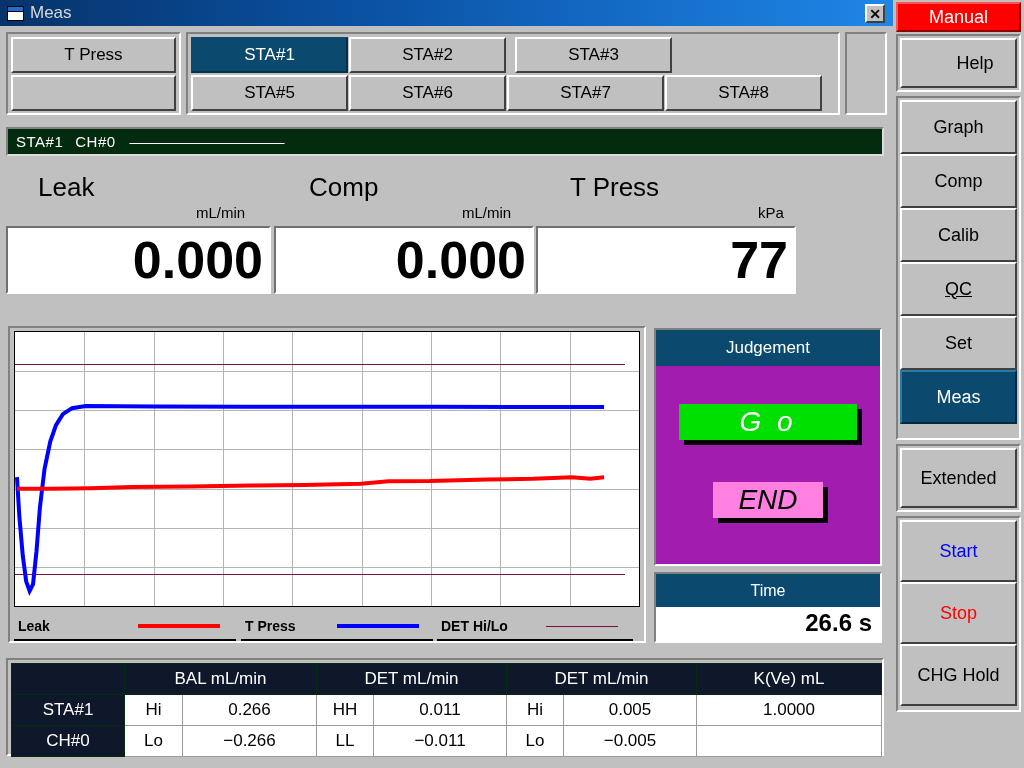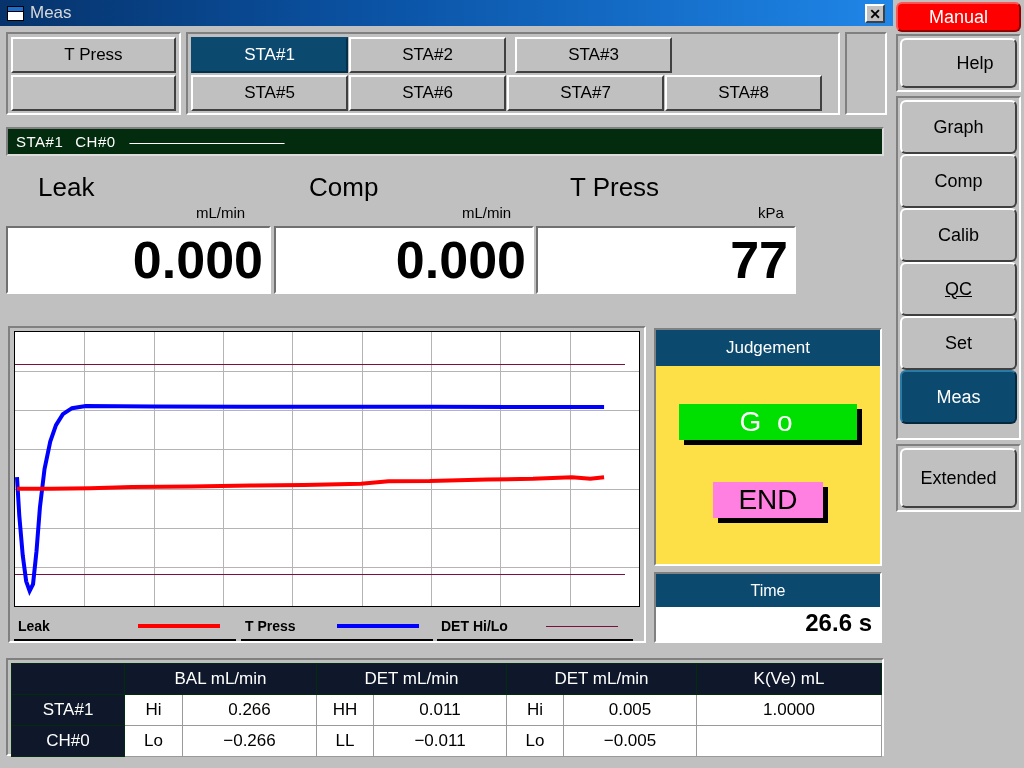--- a/index.html
+++ b/index.html
@@ -124,30 +124,31 @@
   .lg{display:flex;align-items:center;position:relative;}
   .lg .lgtxt{font-size:14px;color:#000;font-weight:bold;white-space:nowrap;}
   .lg .lgline{height:4px;display:inline-block;}
   .lg-underline{position:absolute;left:0;bottom:-7px;height:2px;background:#000;}
 
   
   .judge{
     position:absolute;left:654px;top:328px;width:228px;height:238px;
     border-top:2px solid #808080;border-left:2px solid #808080;
     border-right:2px solid #ffffff;border-bottom:2px solid #ffffff;
-    background:#fde047;box-sizing:border-box;
+    background:#a21caf;box-sizing:border-box;
   }
   .judge-hd{
     height:36px;background:#0b4a6e;color:#fff;font-size:17px;
     display:flex;align-items:center;justify-content:center;
   }
   .badge{
     position:relative;margin:0 auto;
     display:flex;align-items:center;justify-content:center;
     box-shadow:5px 5px 0 #000;
+    font-style:italic;
   }
   .badge-go{
     width:178px;height:36px;background:#00e000;color:#ffffff;
     font-size:28px;margin-top:38px;letter-spacing:4px;
   }
   .badge-end{
     width:110px;height:36px;background:#ff80e0;color:#000000;
     font-size:28px;margin-top:42px;
   }
   .timebox{
@@ -184,21 +185,21 @@
   .sidebar{
     position:absolute;left:893px;top:0;width:131px;height:768px;
     background:#c0c0c0;
   }
   .sb-grp{position:absolute;left:3px;width:125px;box-sizing:border-box;}
   .sbtn{
     display:flex;align-items:center;justify-content:center;
     font-size:18px;color:#000;background:#c0c0c0;
     border-top:2px solid #ffffff;border-left:2px solid #ffffff;
     border-right:2px solid #404040;border-bottom:2px solid #404040;
-    box-sizing:border-box;margin:0 auto;width:117px;border-radius:6px;
+    box-sizing:border-box;margin:0 auto;width:117px;
   }
   .sbtn.manual{
     background:#ff0000;color:#ffffff;width:125px;
     border-top:2px solid #ff5555;border-left:2px solid #ff5555;
     border-right:2px solid #900000;border-bottom:2px solid #900000;
   }
   .sbtn.sel{background:#0b4a6e;color:#ffffff;
     border-top:2px solid #2a7aa5;border-left:2px solid #2a7aa5;
     border-right:2px solid #04293f;border-bottom:2px solid #04293f;}
   .sbtn.memory{background:#000000;color:#ffffff;width:125px;
@@ -389,15 +390,20 @@
       <div class="sbtn" style="height:54px;">Calib</div>
       <div class="sbtn" style="height:54px;text-decoration:underline;">QC</div>
       <div class="sbtn" style="height:54px;">Set</div>
       <div class="sbtn sel" style="height:54px;">Meas</div>
     </div>
 
     <div class="inset sb-grp" style="top:444px;height:68px;">
       <div class="sbtn" style="height:60px;margin-top:2px;">Extended</div>
     </div>
 
+    <div class="inset sb-grp" style="top:516px;height:196px;">
+      <div class="sbtn start" style="height:62px;margin-top:2px;">Start</div>
+      <div class="sbtn stop" style="height:62px;">Stop</div>
+      <div class="sbtn" style="height:62px;">CHG Hold</div>
+    </div>
 
   </div>
 </div>
 
 </body></html>

